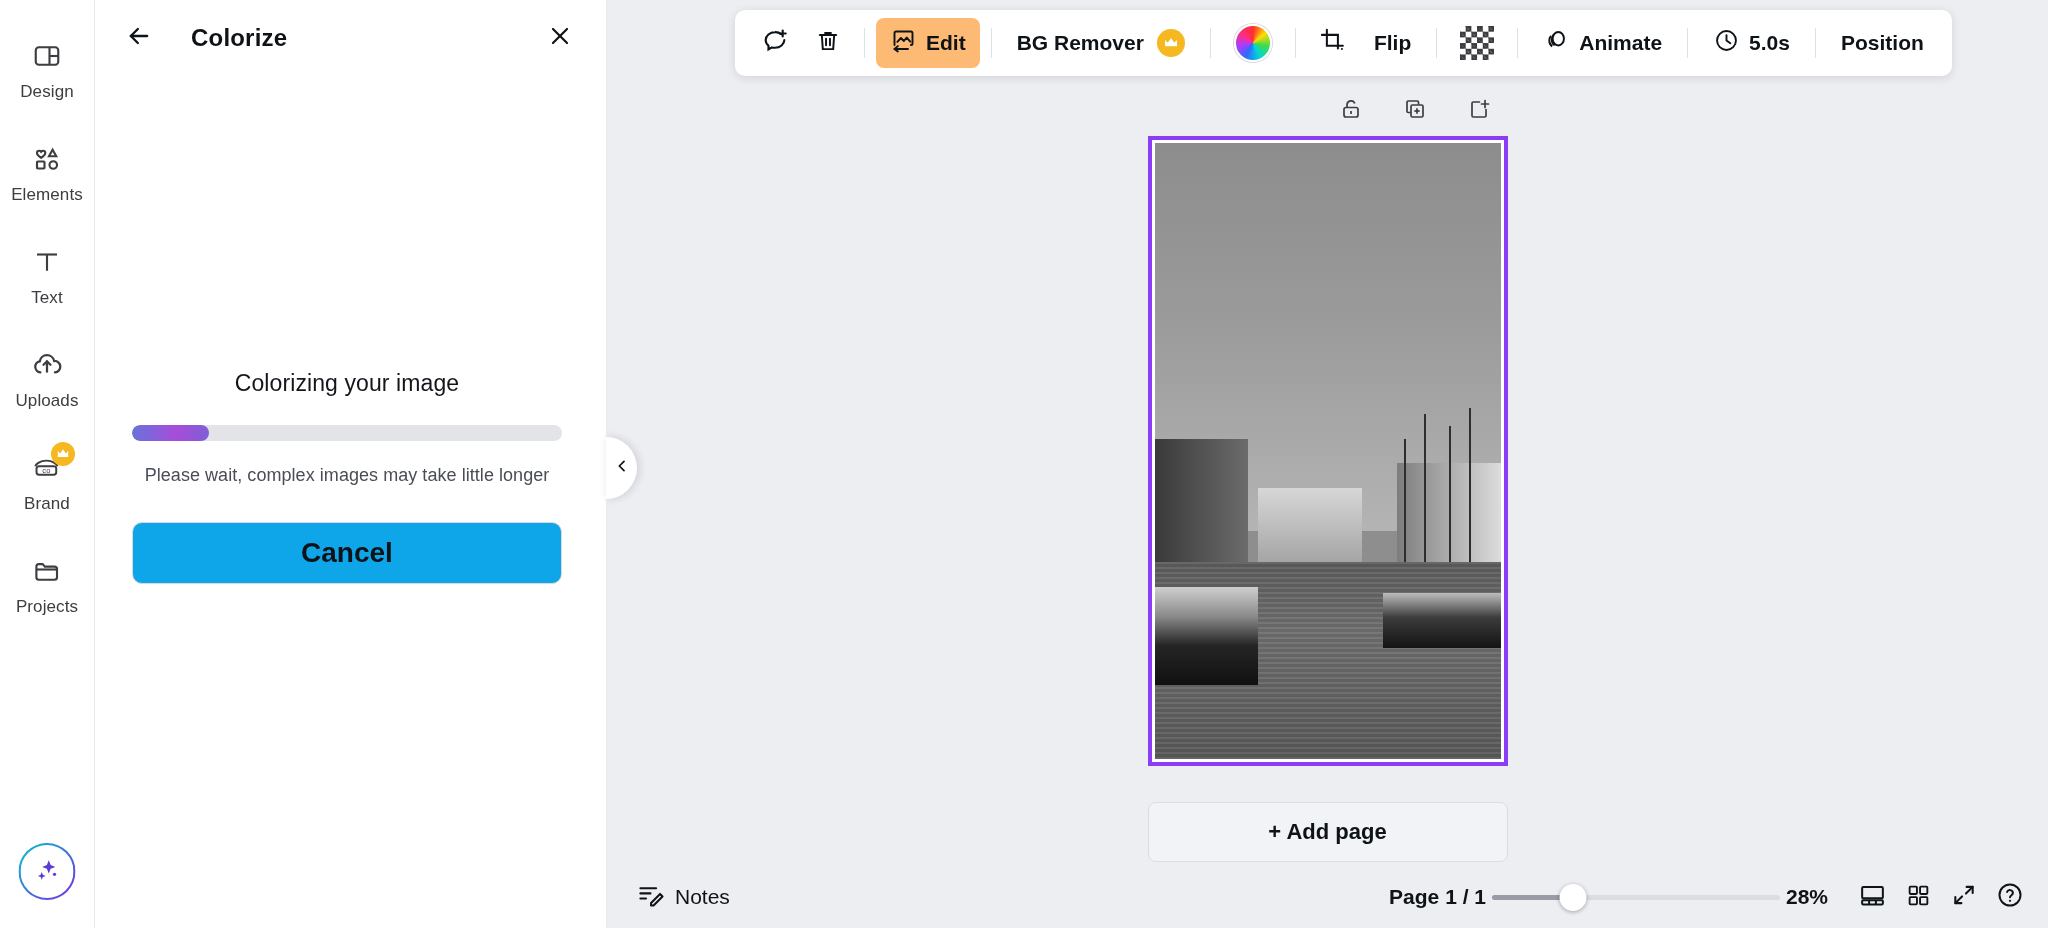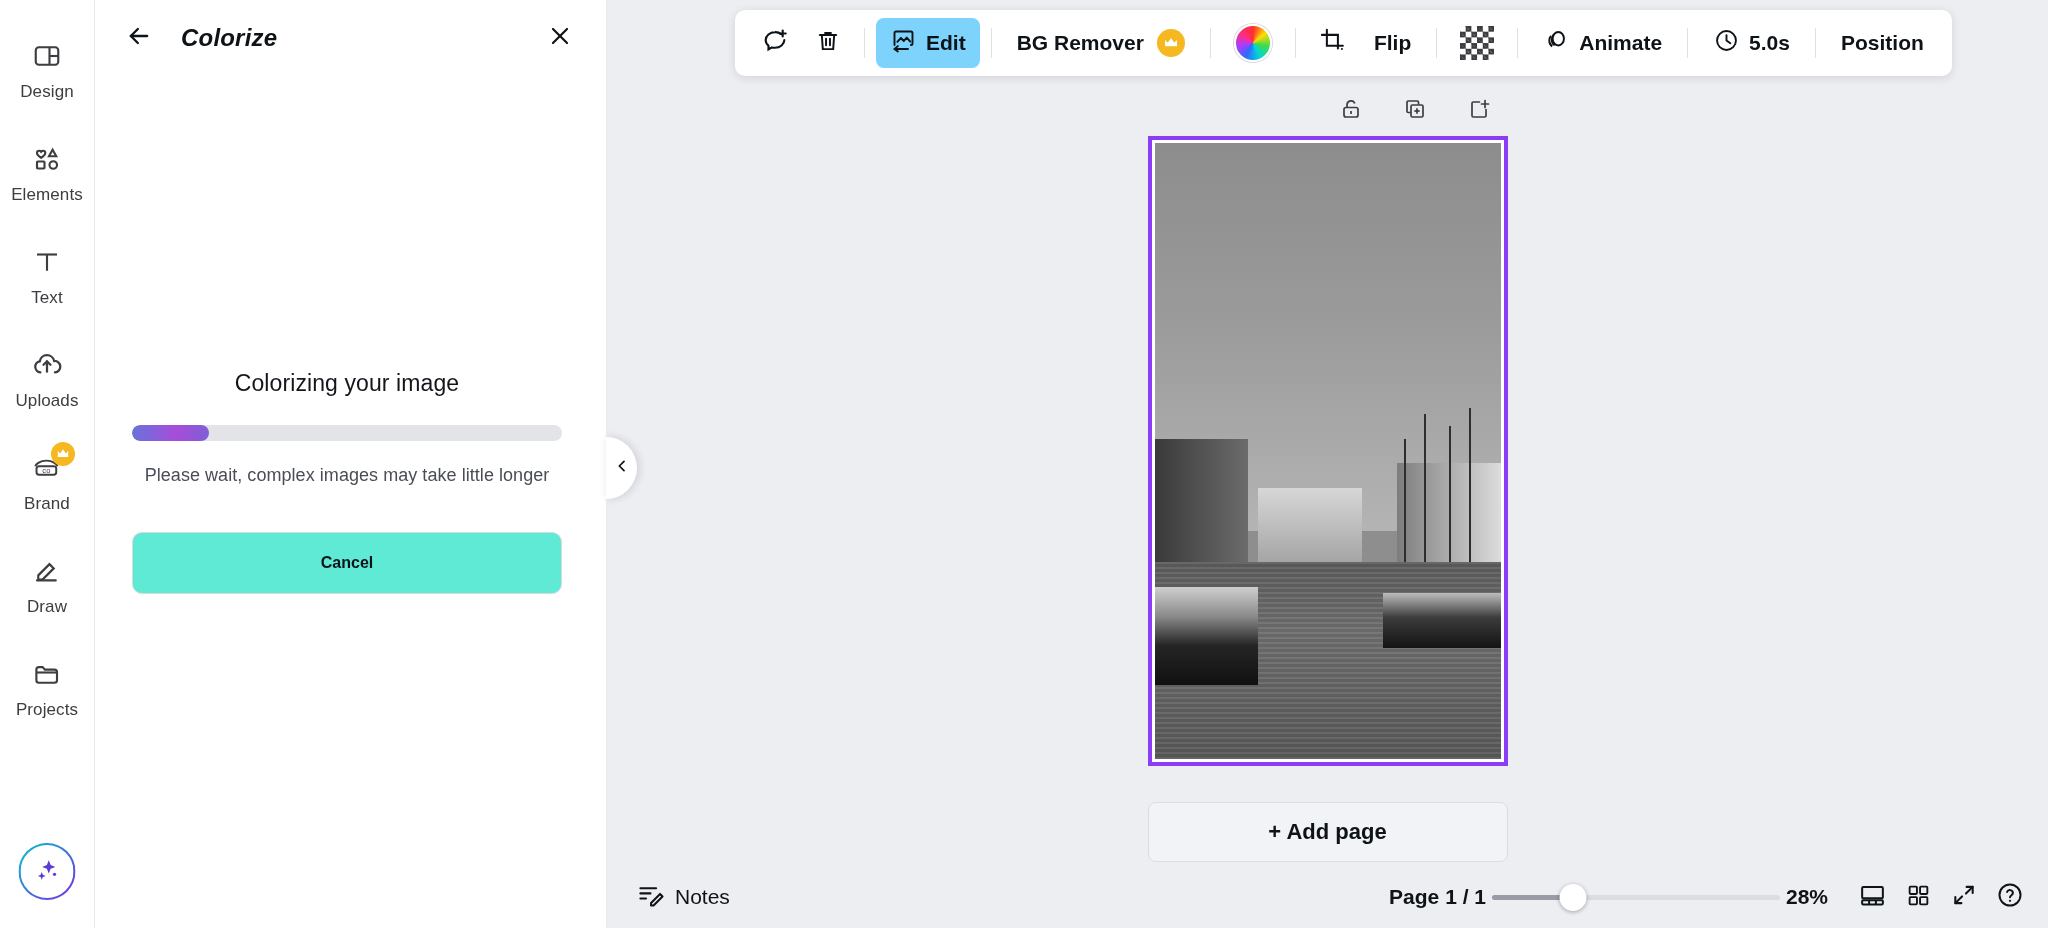--- a/index.html
+++ b/index.html
@@ -51,21 +51,21 @@
 
   
   .panel {
     width: 512px; height: 928px;
     background: #ffffff;
     border-right: 1px solid #e8e8ed;
     position: relative; flex: 0 0 512px;
   }
   .panel-head {
     height: 76px; display: flex; align-items: center;
-    padding: 0 24px; gap: 22px; font-style: italic;
+    padding: 0 24px; gap: 32px;
   }
   .back-btn { width: 40px; height: 40px; display:flex; align-items:center;
     justify-content:center; cursor:pointer; border-radius: 8px; }
   .panel-title { font-size: 24px; font-weight: 700; color: #0e1318; letter-spacing: .2px; }
   .close-btn { margin-left: auto; width: 44px; height: 44px;
     display:flex; align-items:center; justify-content:center;
     cursor:pointer; border-radius: 8px; }
 
   .panel-body {
     position: absolute; left: 0; right: 7px; top: 370px;
@@ -81,25 +81,25 @@
   }
   .progress-fill {
     height: 100%; border-radius: 8px;
     background: linear-gradient(90deg, #6a72d9 0%, #a64ddb 58%, #7f5fd6 100%);
   }
   .progress-sub {
     text-align: center; font-size: 18px; color: #4a4d57;
     margin-top: 24px; letter-spacing: .05px;
   }
   .cancel-btn {
-    margin-top: 46px; width: 100%; height: 62px;
+    margin-top: 36px; width: 100%; height: 62px;
     border: 1px solid #d9dade; border-radius: 10px;
-    background: #5eead4; cursor: pointer;
+    background: #0ea5e9; cursor: pointer;
     display: flex; align-items: center; justify-content: center;
-    font-size: 16px; font-weight: 700; color: #0e1318;
+    font-size: 28px; font-weight: 700; color: #0e1318;
     font-family: "Liberation Sans", sans-serif;
   }
 
   .collapse-handle {
     position: absolute; right: -31px; top: 437px;
     width: 31px; height: 62px;
     background: #ffffff; border-radius: 0 31px 31px 0;
     box-shadow: 2px 0 8px rgba(20,22,28,.14);
     display: flex; align-items: center; justify-content: center;
     cursor: pointer; z-index: 30;
@@ -118,21 +118,21 @@
     display: flex; align-items: center; padding: 0 14px; gap: 2px;
     z-index: 20;
   }
   .tb-btn {
     height: 50px; border-radius: 8px; cursor: pointer;
     display: flex; align-items: center; gap: 9px;
     padding: 0 14px; font-size: 21px; font-weight: 700;
     color: #0e1318; white-space: nowrap;
   }
   .tb-btn.icon-only { padding: 0 12px; }
-  .tb-btn.active { background: #7dd3fc; }
+  .tb-btn.active { background: #fdba74; }
   .tb-div { width: 1px; height: 30px; background: #dedfe4; margin: 0 9px; }
   .color-wheel {
     width: 38px; height: 38px; border-radius: 50%;
     background: conic-gradient(#ff2d2d,#ffdd00,#3ddc4e,#00d6d6,#2b6bff,#a93dff,#ff2d86,#ff2d2d);
     border: 2px solid #ffffff; box-shadow: 0 0 0 1px #d8d9de;
   }
   .checker {
     width: 34px; height: 34px;
     background-image:
       linear-gradient(45deg,#1a1a1f 25%, transparent 25%, transparent 75%, #1a1a1f 75%),
@@ -285,29 +285,20 @@
         </svg>
         <span class="crown-badge">
           <svg width="14" height="14" viewBox="0 0 24 24" fill="#ffffff">
             <path d="M3 7l4 4 5-7 5 7 4-4v10H3z"></path>
           </svg>
         </span>
       </span>
       <span class="rail-label">Brand</span>
     </div>
 
-    <div class="rail-item">
-      <span class="rail-icon">
-        <svg width="30" height="30" viewBox="0 0 24 24" fill="none" stroke="#3d3d42" stroke-width="1.7" stroke-linecap="round">
-          <path d="M5 15.5l9-9 3.4 3.4-9 9H5z"></path>
-            <path d="M4 19.5h15"></path>
-        </svg>
-      </span>
-      <span class="rail-label">Draw</span>
-    </div>
 
     <div class="rail-item">
       <span class="rail-icon">
         <svg width="30" height="30" viewBox="0 0 24 24" fill="none" stroke="#3d3d42" stroke-width="1.7">
           <path d="M3.5 8.5a2 2 0 012-2h3l1.8 2H18a2 2 0 012 2v6.5a2 2 0 01-2 2H5.5a2 2 0 01-2-2z"></path>
           <path d="M3.5 10.8h17"></path>
         </svg>
       </span>
       <span class="rail-label">Projects</span>
     </div>

